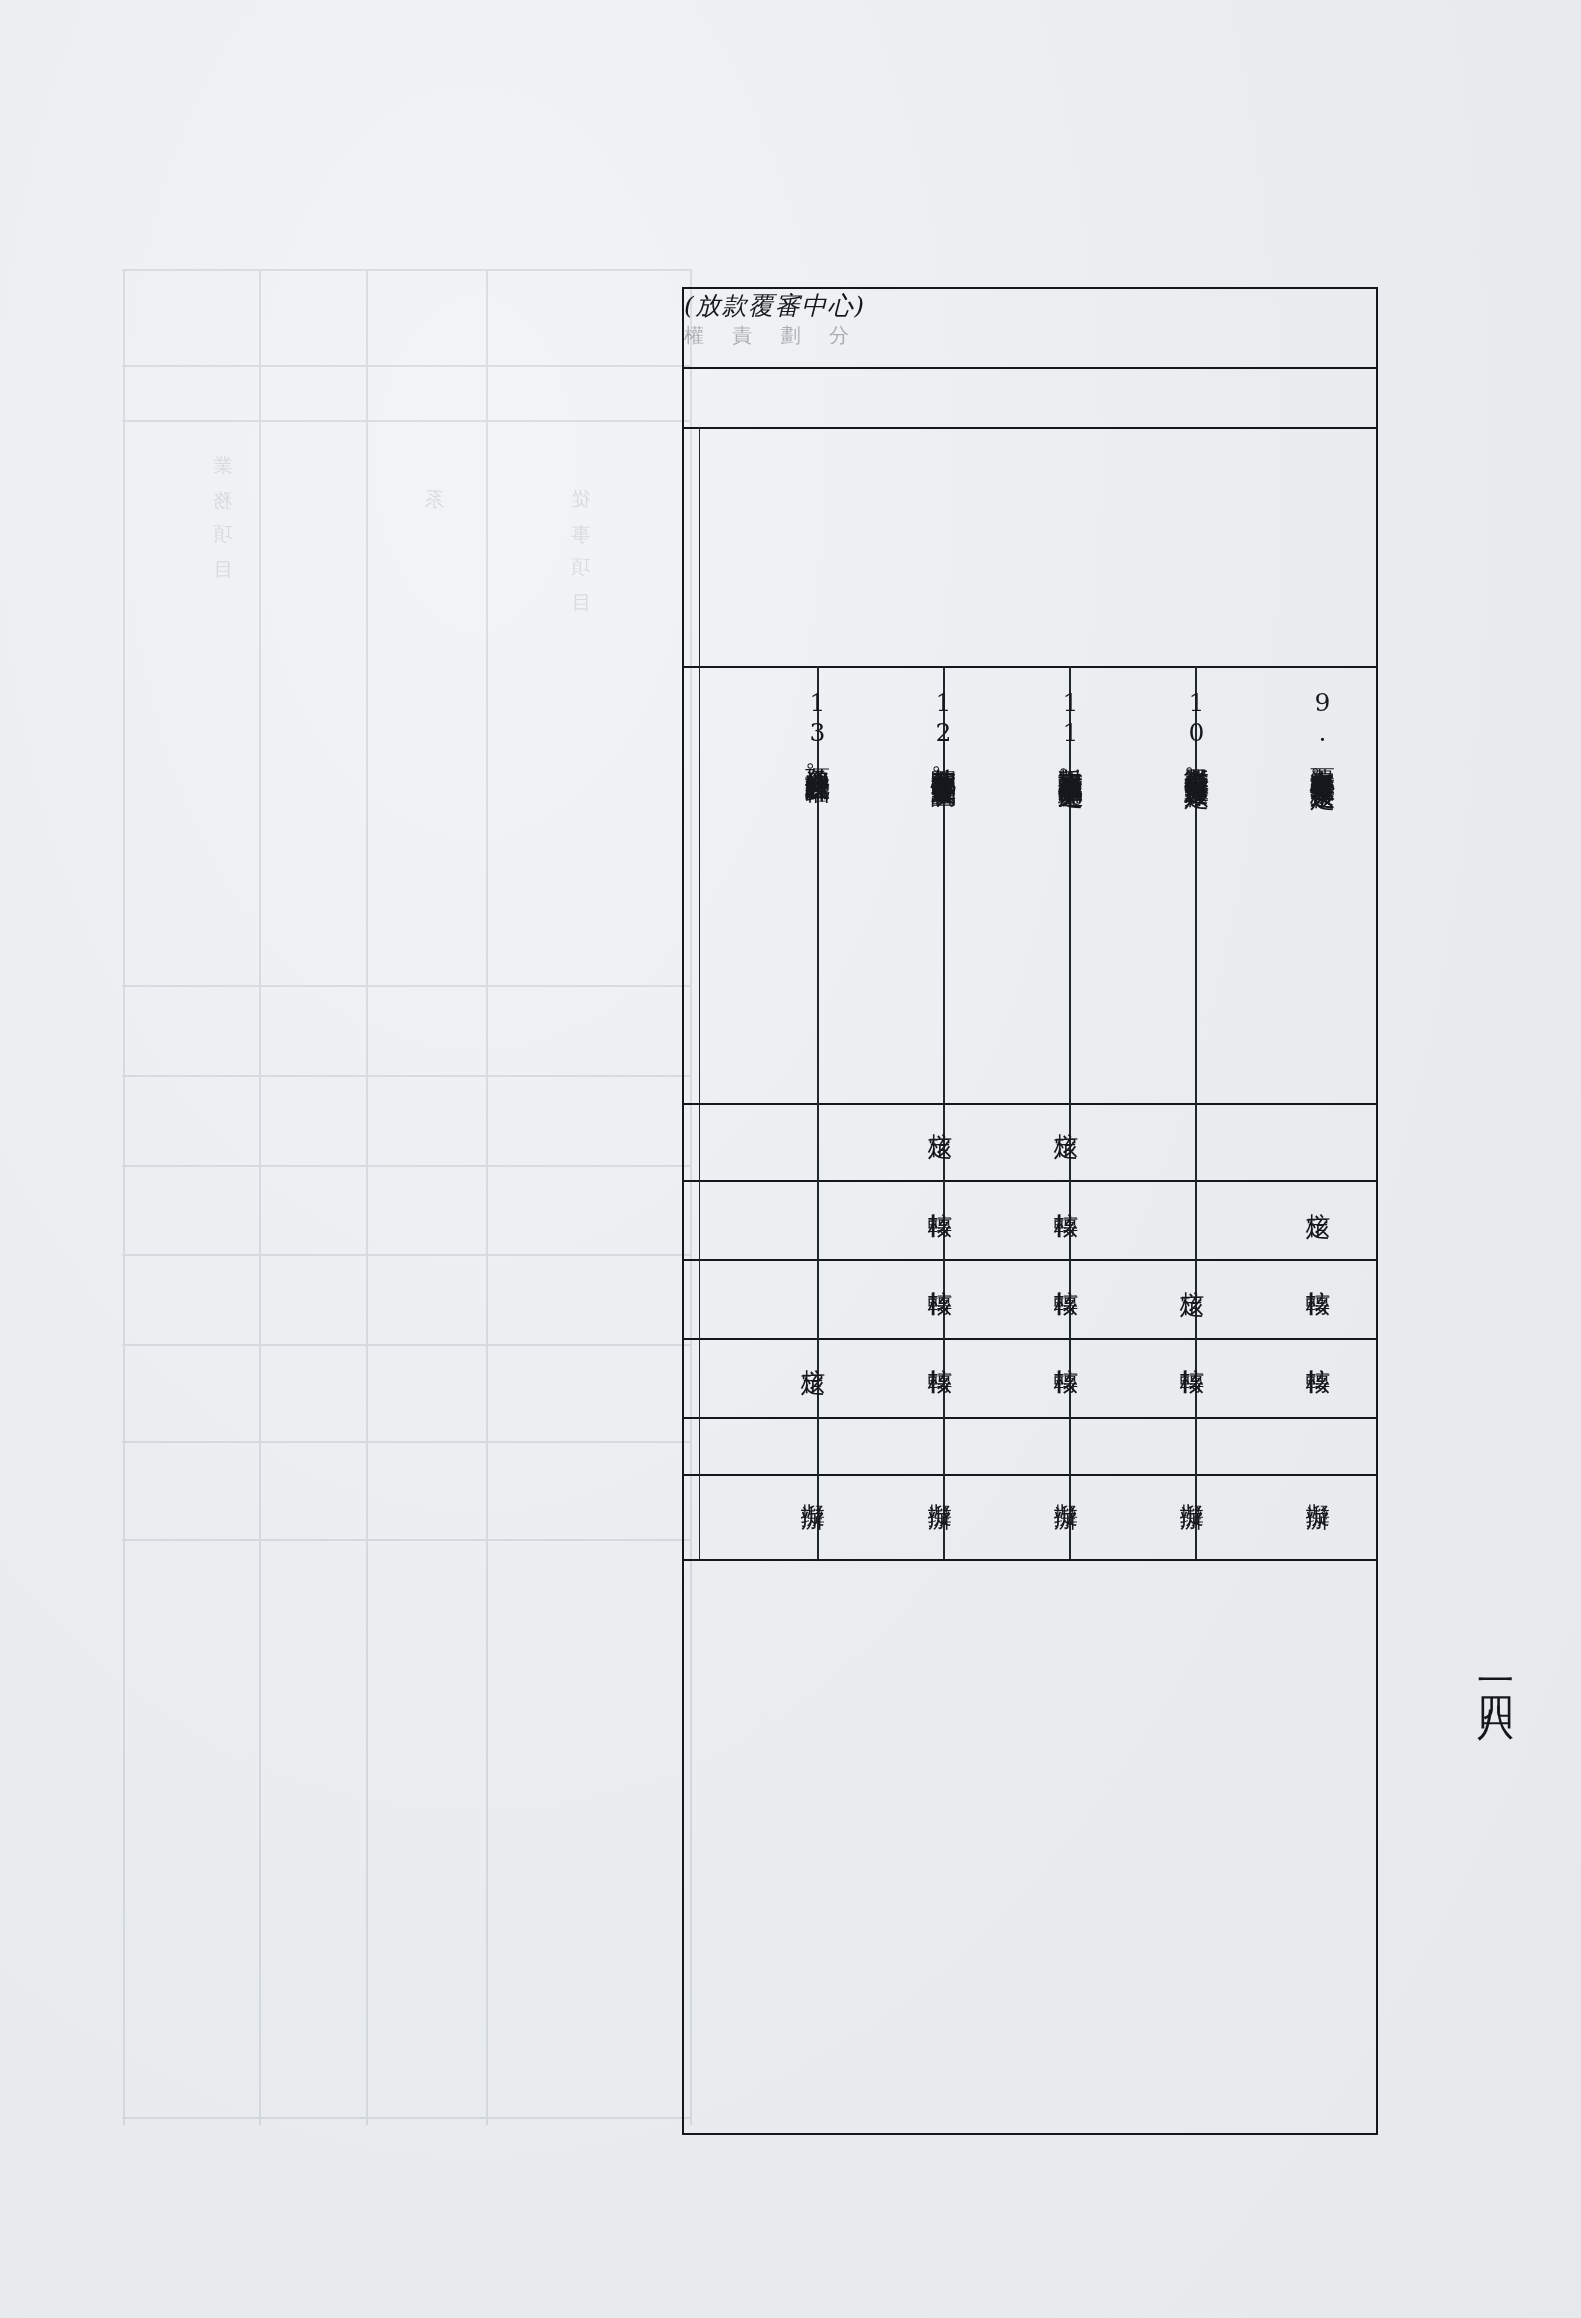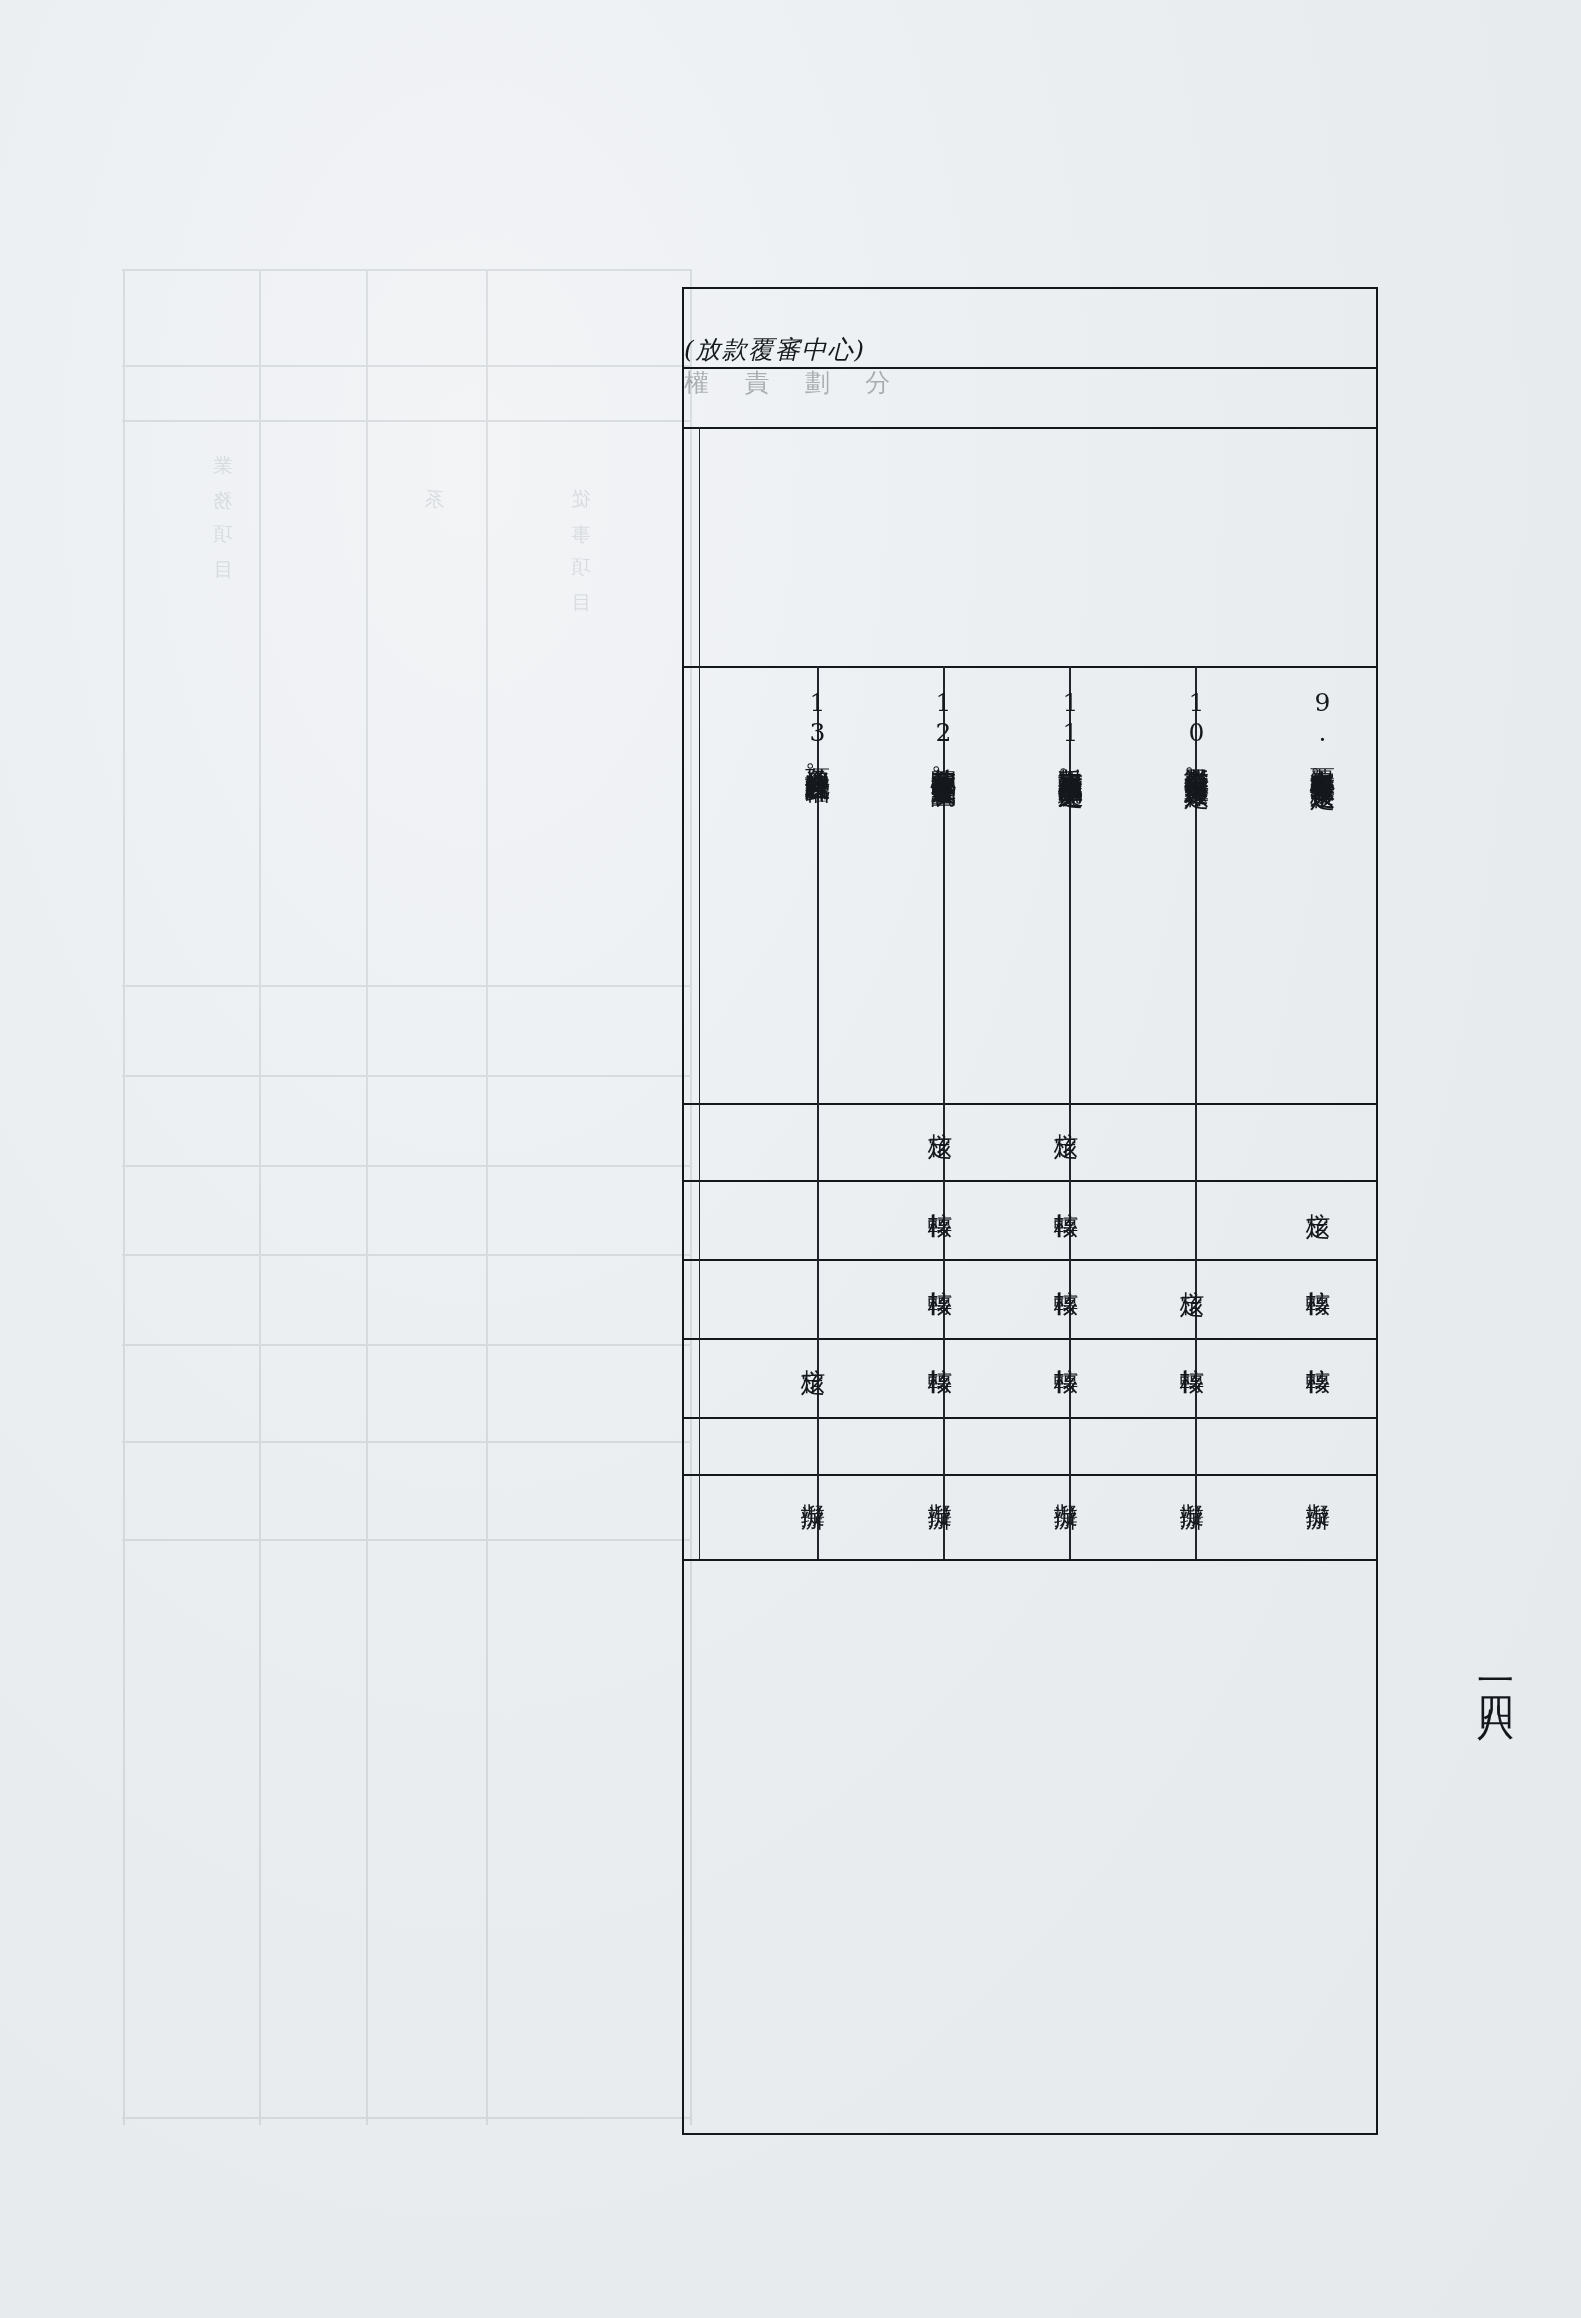--- a/index.html
+++ b/index.html
@@ -115,21 +115,21 @@
     right: 62px;
     top: 1661px;
     writing-mode: vertical-rl;
     text-orientation: upright;
     font-size: 37px;
     letter-spacing: 0.20em;
     color: #13171c;
   }
 
   .sub-head {
-    font-size: 25px;
+    font-size: 20px;
     letter-spacing: 0.55em;
     writing-mode: horizontal-tb;
     color: #2b3138;
     opacity: .35;
   }
 </style>
 </head>
 <body>
 
 <div id="page"></div>
@@ -168,21 +168,21 @@
   <div class="hrule" style="top:1128px;"></div>
   <div class="hrule" style="top:1185px;"></div>
   <div class="hrule" style="top:1270px;"></div>
 
   <div class="vrule" style="left:14.7px;  top:138px; height:1132px;"></div>
   <div class="vrule" style="left:133px; top:377px; height:893px;"></div>
   <div class="vrule" style="left:259px; top:377px; height:893px;"></div>
   <div class="vrule" style="left:385px; top:377px; height:893px;"></div>
   <div class="vrule" style="left:511px; top:377px; height:893px;"></div>
 
-  <div class="unit-title" style="right:23px; top:21px;margin-top:44px;">(放款覆審中心)</div>
+  <div class="unit-title" style="right:23px; top:21px;">(放款覆審中心)</div>
 
   <div class="sub-head" style="right:122px; top:91px;">權 責 劃 分</div>
 
 
   <div class="celltext item-col" style="right:39px; top:399px; height:391px;">
     <span>9.</span><span>覆審中心對各營業單位覆審案件之核定。</span>
   </div>
 
   <div class="celltext item-col" style="right:165px; top:399px; height:391px;">
     <span>10</span><span>營業單位自行覆審案件之督導與核定。</span>

